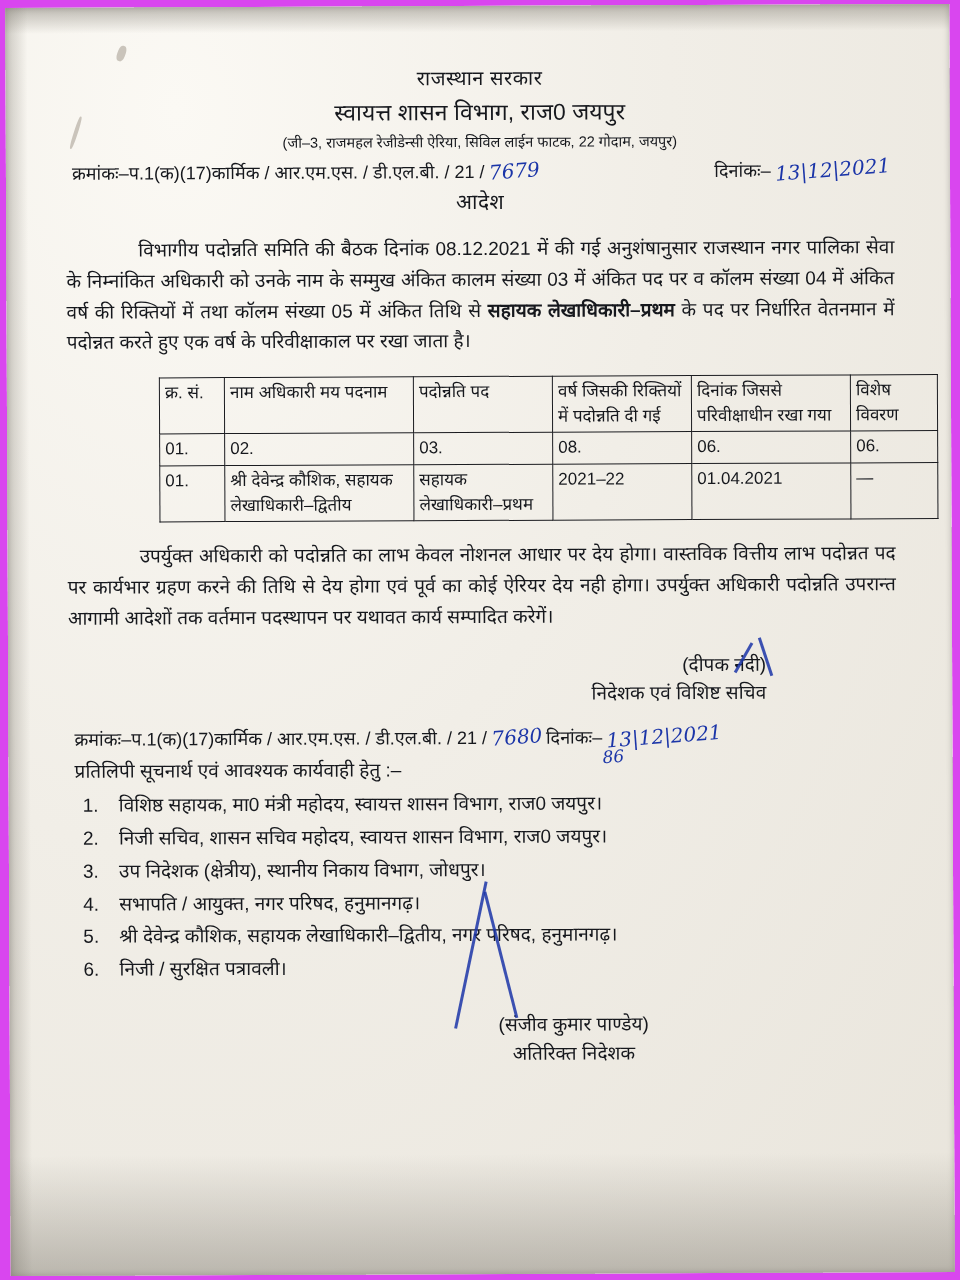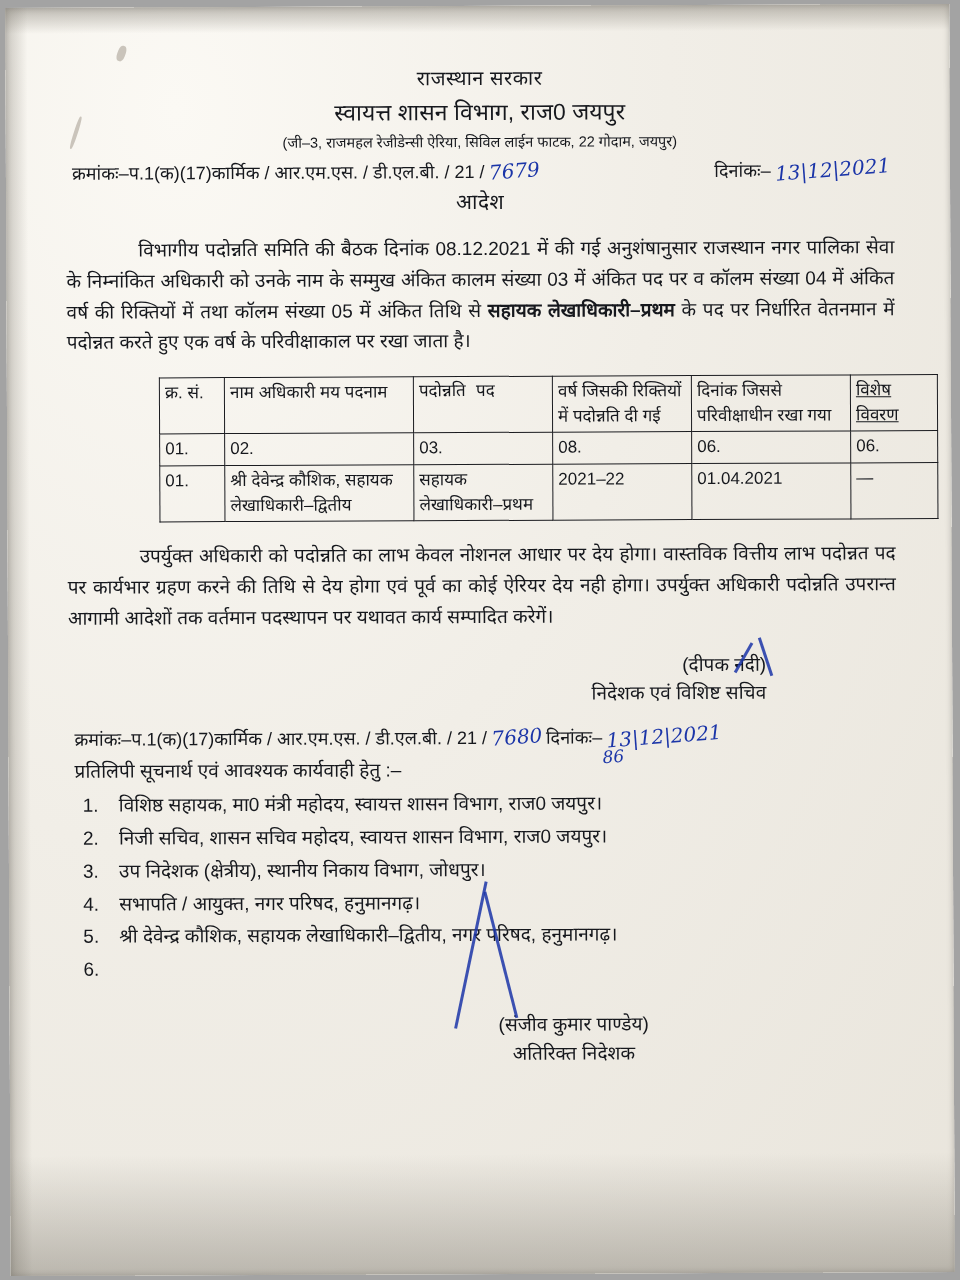--- a/index.html
+++ b/index.html
@@ -8,21 +8,21 @@
     background: #6e6e6e;
   }
   body {
     font-family: "Liberation Sans", sans-serif;
   }
   .page {
     position: relative;
     width: 960px;
     height: 1280px;
     overflow: hidden;
-    background: #a3a3a3;
+    background: #d946ef;
   }
   
   .sheet {
     position: absolute;
     left: 8px;
     top: 6px;
     width: 944px;
     height: 1268px;
     background: #f2efe8;
     background-image:
@@ -115,24 +115,24 @@
     border: 1.6px solid #1b1c20;
     font-size: 17px;
     font-weight: 400;
     padding: 3px 5px;
     vertical-align: top;
     line-height: 1.45;
   }
   table.main th { text-align: left; }
   .col1 { width: 54px; border-radius: 17px; }
   .col2 { width: 178px; }
-  .col3 { width: 128px; font-family: Liberation Mono, monospace; }
+  .col3 { width: 128px; }
   .col4 { width: 128px; }
   .col5 { width: 148px; margin-left: 20px; }
-  .col6 { width: 76px; text-decoration: underline; }
+  .col6 { width: 76px; }
   .vbot { vertical-align: bottom; }
   .cnum { text-align: left; }
   .sig-block {
     text-align: right;
     padding-right: 130px;
     font-size: 19px;
     line-height: 1.5;
     margin-top: 18px;
   }
   .list {
@@ -269,20 +269,21 @@
         <li>
           <span class="num">4.</span>
           <span>सभापति / आयुक्त, नगर परिषद, हनुमानगढ़।</span>
         </li>
         <li>
           <span class="num">5.</span>
           <span>श्री देवेन्द्र कौशिक, सहायक लेखाधिकारी–द्वितीय, नगर परिषद, हनुमानगढ़।</span>
         </li>
         <li>
           <span class="num">6.</span>
+          <span>निजी / सुरक्षित पत्रावली।</span>
         </li>
       </ul>
 
       <div class="foot-sig rel">
         <span class="ink-swoosh" style="left:400px;top:-130px;height:150px;transform:rotate(12deg);"></span>
         <span class="ink-swoosh" style="left:430px;top:-120px;height:130px;transform:rotate(-14deg);"></span>
         <div>(संजीव कुमार पाण्डेय)</div>
         <div>अतिरिक्त निदेशक</div>
       </div>
 

